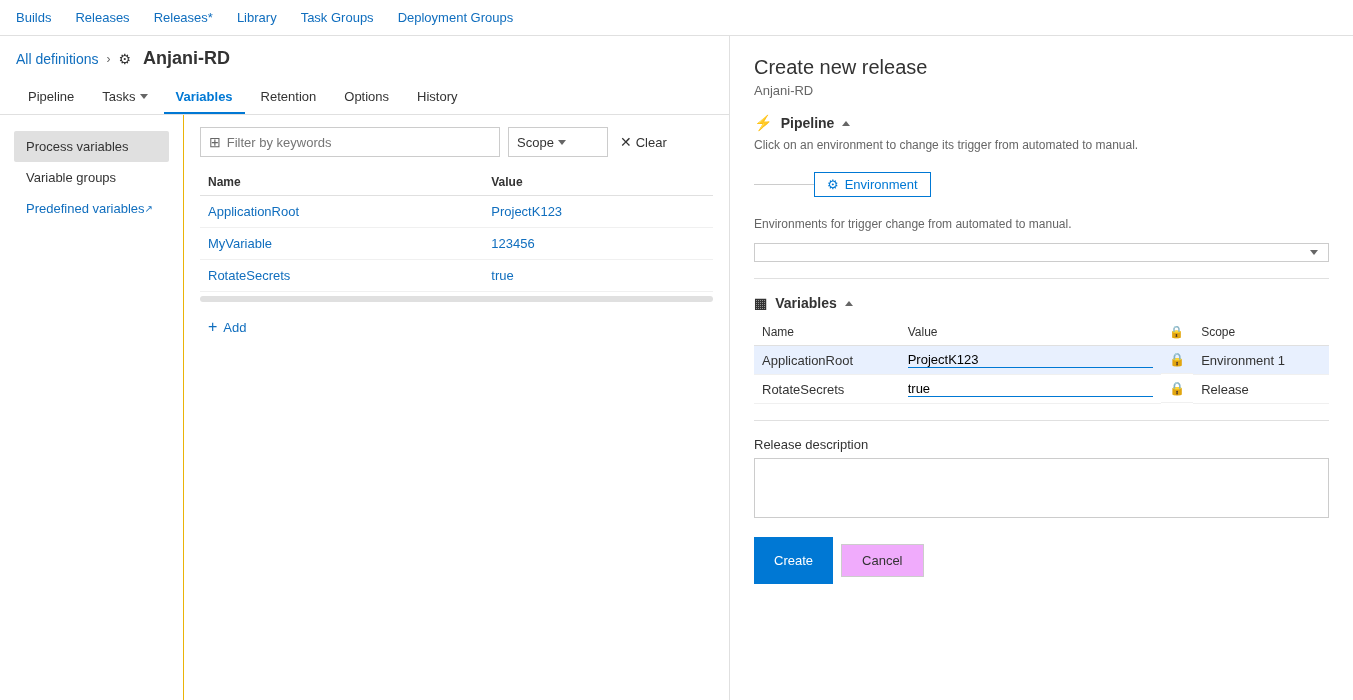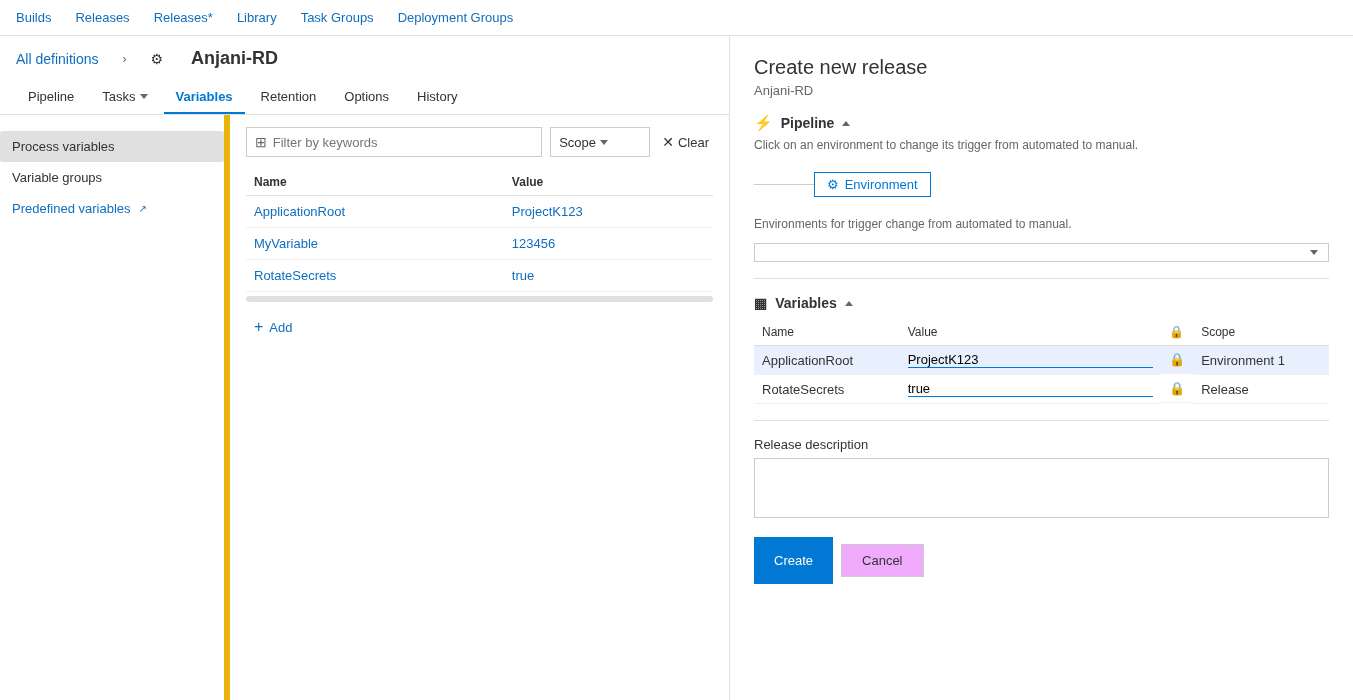--- a/index.html
+++ b/index.html
@@ -9,40 +9,40 @@
     .top-nav { display: flex; align-items: center; padding: 0 16px; height: 36px; border-bottom: 1px solid #e0e0e0; background: #fff; gap: 24px; }
     .top-nav a { color: #106ebe; text-decoration: none; font-size: 13px; cursor: pointer; }
 
     
     .main-layout { display: flex; flex: 1; overflow: hidden; }
 
     
     .left-panel { width: 730px; display: flex; flex-direction: column; border-right: 1px solid #e0e0e0; overflow: hidden; }
 
     
-    .breadcrumb { display: flex; align-items: center; padding: 12px 16px; gap: 24px; font-size: 14px; }
+    .breadcrumb { display: flex; align-items: center; padding: 12px 16px; gap: 8px; font-size: 14px; }
     .breadcrumb .link { color: #106ebe; cursor: pointer; text-decoration: none; }
     .breadcrumb .arrow { color: #666; font-size: 12px; }
     .breadcrumb .icon { display: inline-flex; align-items: center; margin-right: 4px; }
     .breadcrumb .current { font-size: 18px; font-weight: 600; color: #333; }
 
     
     .tab-bar { display: flex; align-items: center; padding: 0 16px; border-bottom: 1px solid #e0e0e0; gap: 4px; }
     .tab { padding: 8px 12px; cursor: pointer; color: #333; font-size: 13px; border-bottom: 2px solid transparent; }
     .tab.active { color: #0078d4; border-bottom: 2px solid #0078d4; font-weight: 600; }
     .tab-with-arrow { display: flex; align-items: center; gap: 4px; text-align: center; }
 
     
     .content-area { display: flex; flex: 1; overflow: hidden; }
 
     
-    .sidebar { width: 230px; padding: 16px 0; border-right: 6px solid #eab308; }
+    .sidebar { width: 184px; padding: 16px 14px; border-right: 1px solid #eab308; }
     .sidebar-item { padding: 8px 12px; cursor: pointer; font-size: 13px; border-radius: 2px; }
     .sidebar-item.active { background: #e0e0e0; font-weight: 500; }
-    .sidebar-item.link { color: #106ebe; display: flex; align-items: center; gap: 8px; }
+    .sidebar-item.link { color: #106ebe; display: flex; align-items: center; gap: 0; }
 
     
     .variable-area { flex: 1; padding: 12px 16px; overflow-y: auto; }
     .filter-bar { display: flex; align-items: center; gap: 8px; margin-bottom: 12px; }
     .filter-input { display: flex; align-items: center; border: 1px solid #ccc; padding: 4px 8px; gap: 6px; flex: 1; max-width: 300px; height: 30px; }
     .filter-input input { border: none; outline: none; font-size: 13px; color: #333; width: 100%; }
     .scope-dropdown { display: flex; align-items: center; border: 1px solid #ccc; padding: 4px 8px; gap: 4px; height: 30px; min-width: 100px; cursor: pointer; }
     .clear-btn { display: flex; align-items: center; gap: 4px; color: #333; cursor: pointer; padding: 4px; }
 
     .var-table { width: 100%; border-collapse: collapse; }

